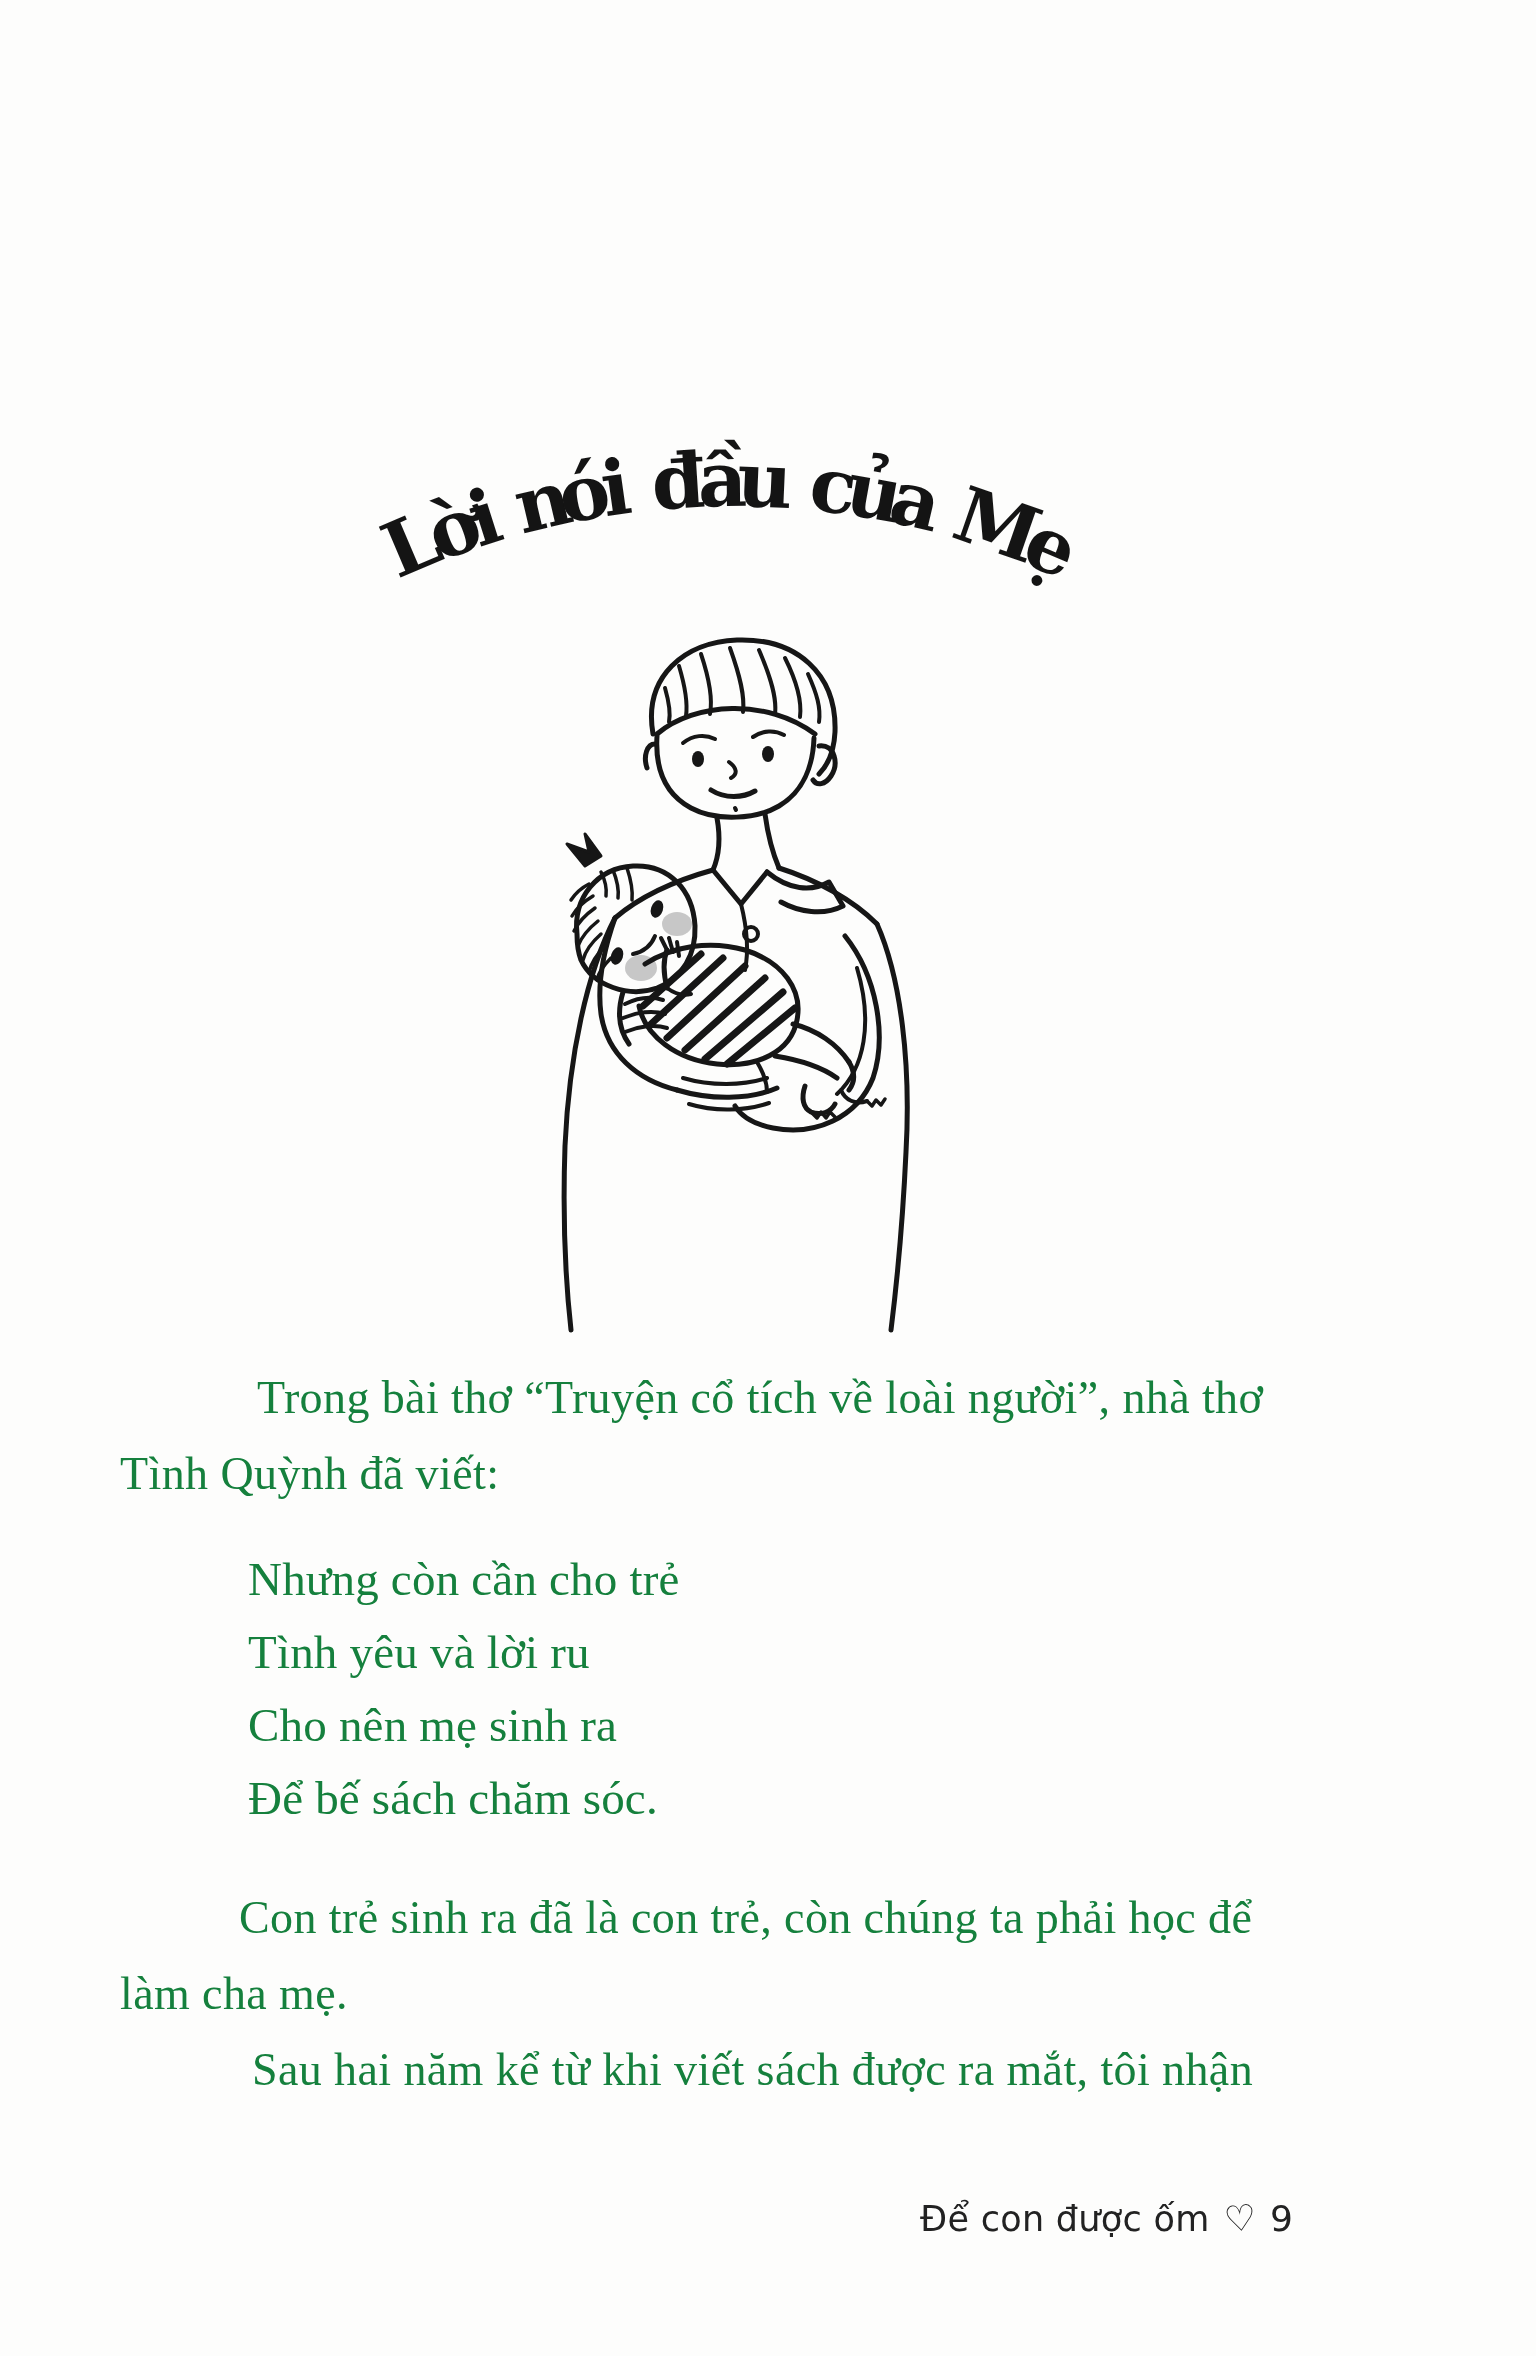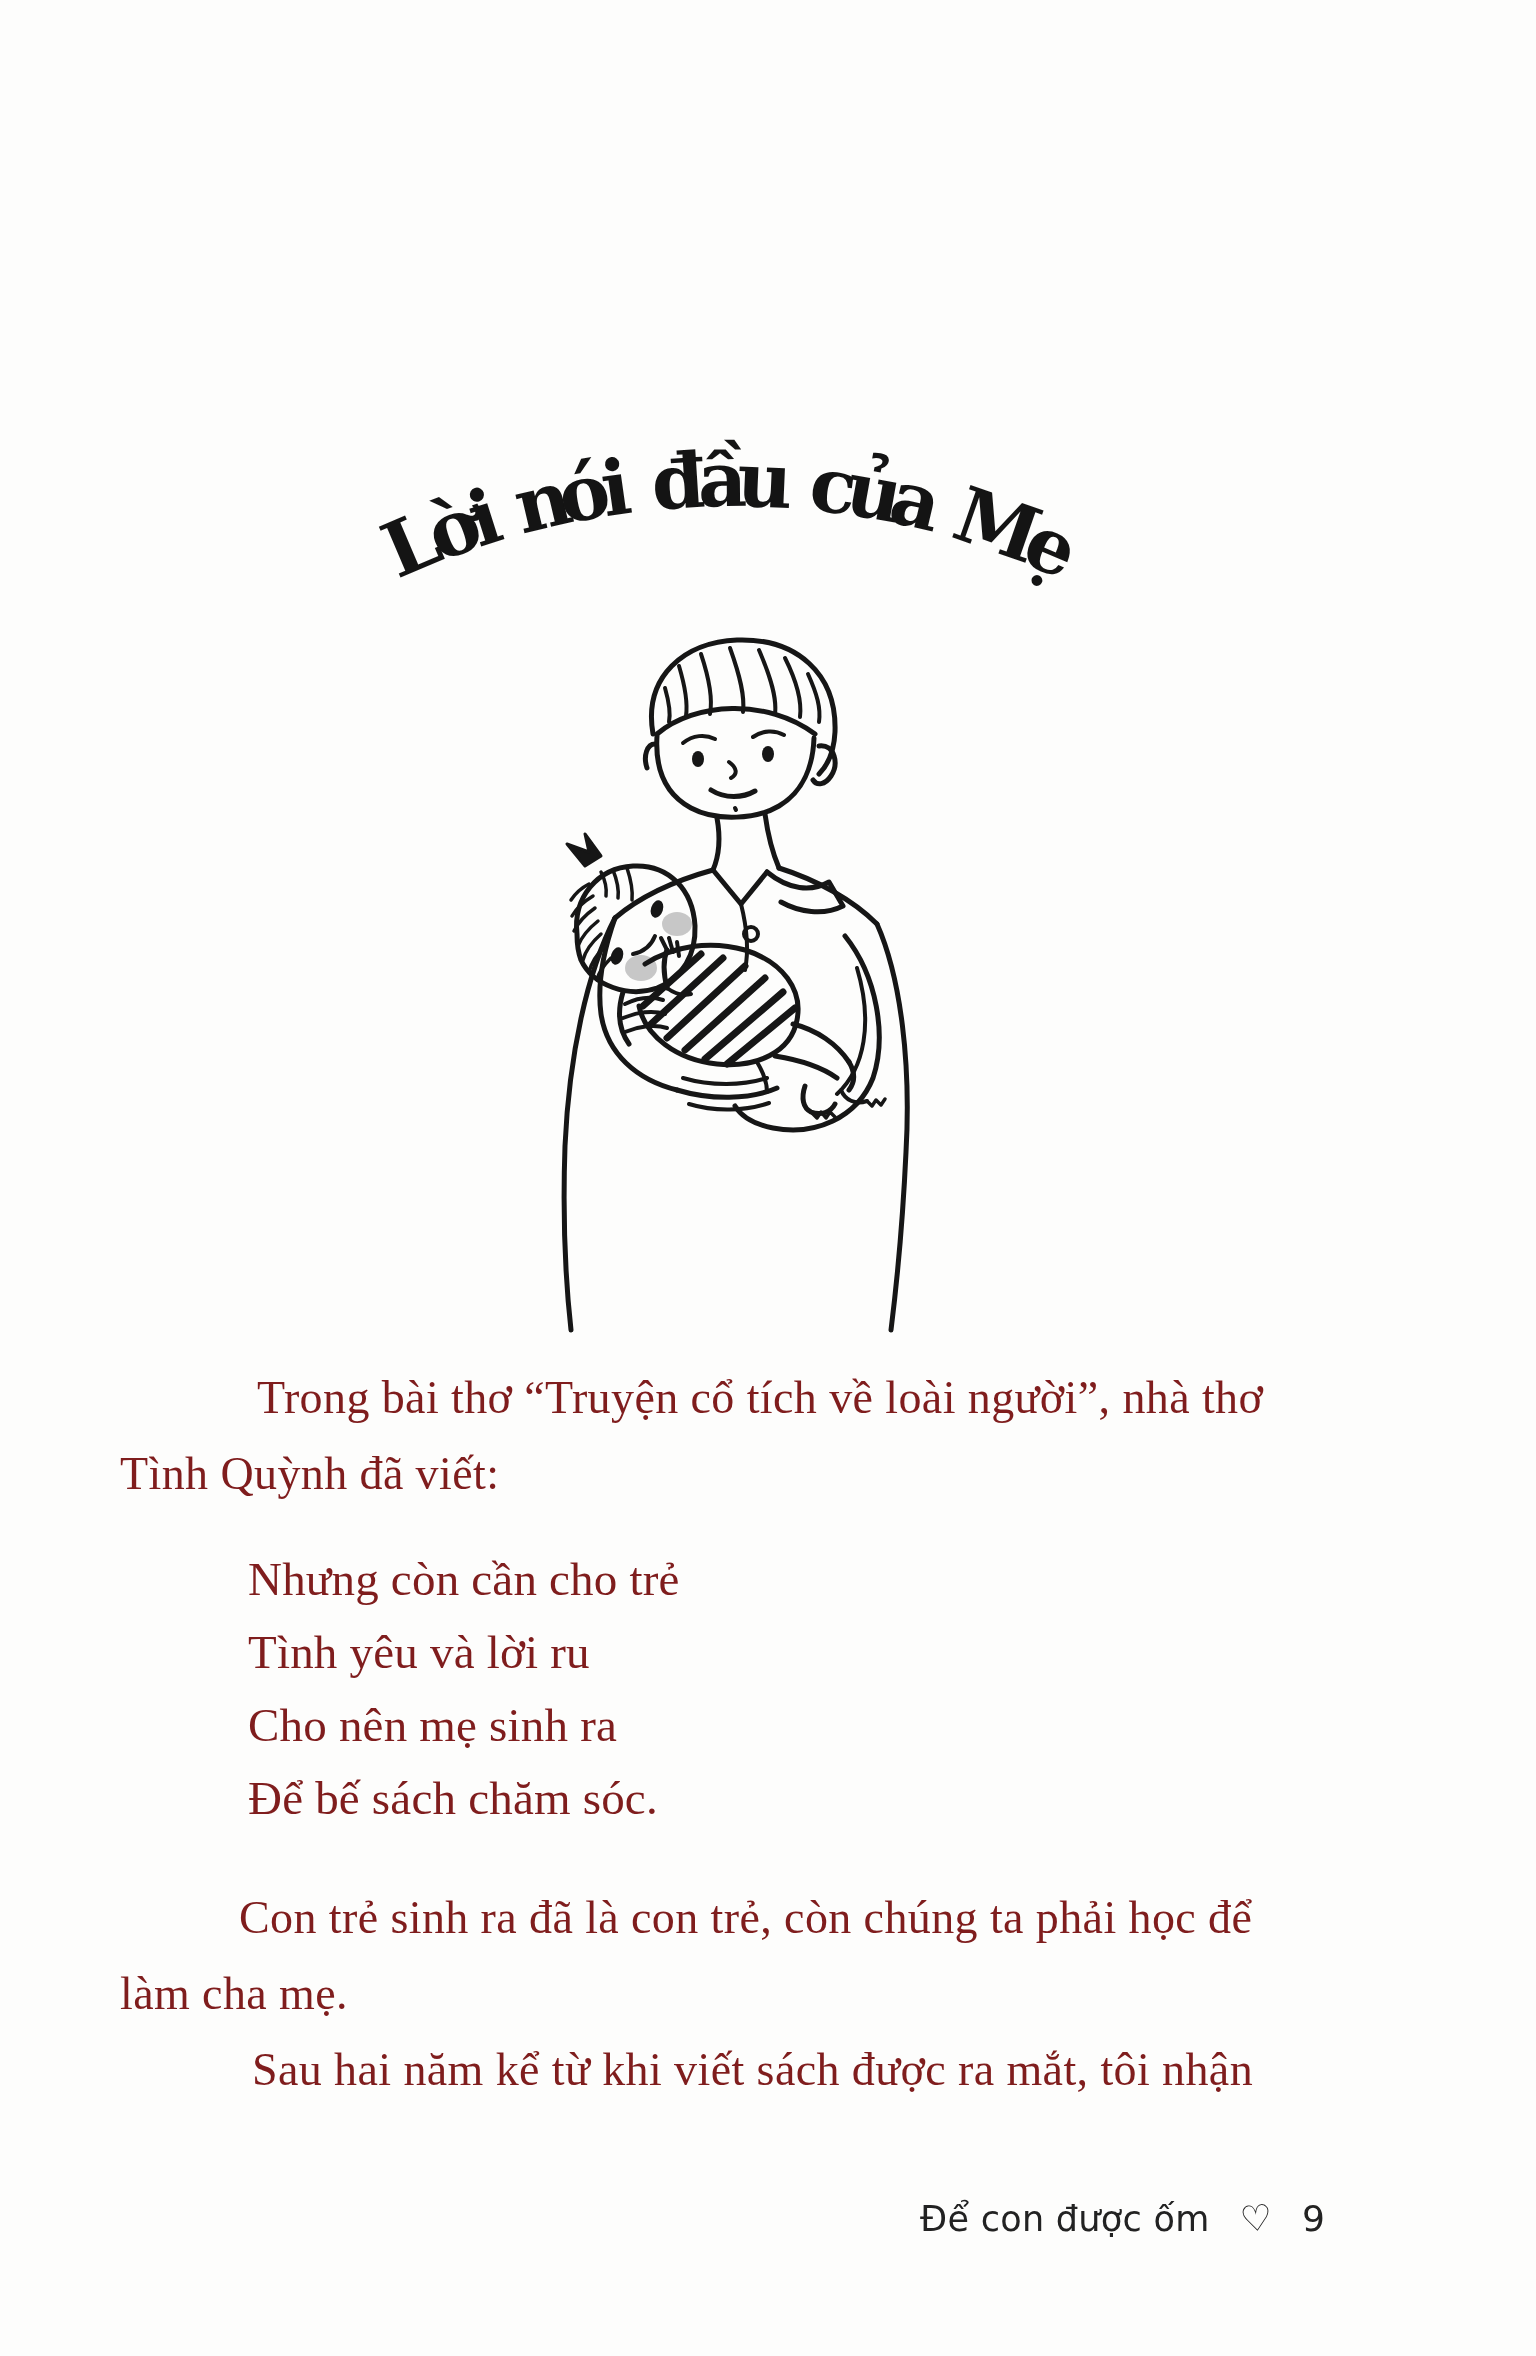--- a/index.html
+++ b/index.html
@@ -24,32 +24,32 @@
     white-space:pre;
   }
 
   
   .body-line {
     position:absolute;
     font-size:46px;
     line-height:1.15;
     white-space:nowrap;
     letter-spacing:0.4px;
-    color:#7f1d1d;
+    color:#15803d;
   }
   .poem-line {
     font-size:47px;
     letter-spacing:0.2px;
   }
 
   
   .footer {
     position:absolute;
     left:920px; top:2198px;
-    display:flex; align-items:baseline; gap:30px;
+    display:flex; align-items:baseline; gap:14px;
     font-family:"DejaVu Sans", sans-serif;
     color:#222;
   }
   .footer .book-title { font-size:35px; letter-spacing:0.3px; }
   .footer .heart { font-size:36px; transform:rotate(-6deg); }
   .footer .page-num { font-size:36px; }
 
   
   .illustration { position:absolute; left:505px; top:616px; width:480px; height:724px; }
   .ink { stroke:#161616; fill:none; stroke-linecap:round; stroke-linejoin:round; }

